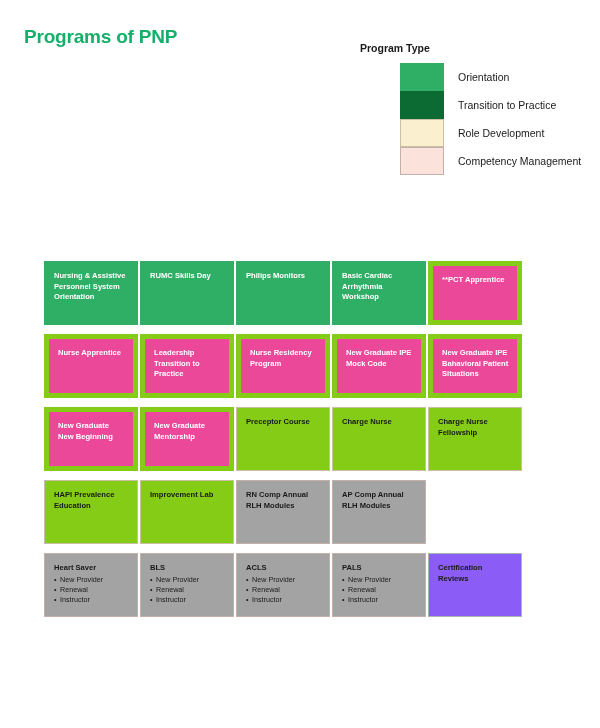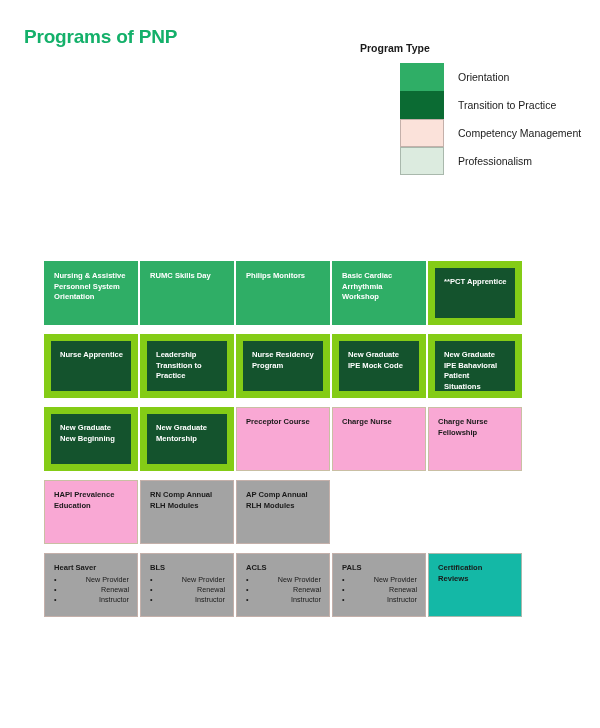--- a/index.html
+++ b/index.html
@@ -61,60 +61,60 @@
     font-size:7.6px;font-weight:bold;
     line-height:10.5px;
     margin:0;
     word-wrap:break-word;
   }
   .cell-list{
     margin:1px 0 0 0;padding:0;list-style:none;
   }
   .cell-list li{
     font-size:7.2px;line-height:10px;
-    position:relative;padding-left:6px;text-align:right;
+    position:relative;padding-left:6px;
   }
   .cell-list li:before{
     content:"\2022";
     position:absolute;left:0;top:0;
     font-size:7.2px;
   }
   
   .c-orientation{background:#2FAE66;color:#ffffff;border:1px solid #2FAE66;}
-  .c-transition{background:#14532d;color:#ffffff;border:7px solid #84cc16;}
-  .c-role{background:#f9a8d4;color:#1a1a1a;border:1px solid #c9bfa3;}
+  .c-transition{background:#ec4899;color:#ffffff;border:5px solid #84cc16;}
+  .c-role{background:#84cc16;color:#1a1a1a;border:1px solid #c9bfa3;}
   .c-competency{background:#a3a3a3;color:#1a1a1a;border:1px solid #c4b0aa;}
-  .c-professionalism{background:#14b8a6;color:#1a1a1a;border:1px solid #a9b8ac;}
+  .c-professionalism{background:#8b5cf6;color:#1a1a1a;border:1px solid #a9b8ac;}
 </style>
 </head>
 <body>
 
 <div id="page">
 
   <div class="page-title">Programs of PNP</div>
 
   <div class="legend">
     <div class="legend-title">Program Type</div>
     <div class="legend-items" id="legend-items">
         <div class="legend-row">
           <div class="legend-swatch" style="background: rgb(47, 174, 102); border: 1px solid rgb(47, 174, 102);"></div>
           <div class="legend-label">Orientation</div>
         </div>
         <div class="legend-row">
           <div class="legend-swatch" style="background: rgb(11, 107, 51); border: 1px solid rgb(11, 107, 51);"></div>
           <div class="legend-label">Transition to Practice</div>
         </div>
         <div class="legend-row">
+          <div class="legend-swatch" style="background: rgb(250, 239, 207); border: 1px solid rgb(201, 191, 163);"></div>
+          <div class="legend-label">Role Development</div>
+        </div>
+        <div class="legend-row">
           <div class="legend-swatch" style="background: rgb(251, 226, 218); border: 1px solid rgb(196, 176, 170);"></div>
           <div class="legend-label">Competency Management</div>
         </div>
-        <div class="legend-row">
-          <div class="legend-swatch" style="background: rgb(220, 235, 223); border: 1px solid rgb(169, 184, 172);"></div>
-          <div class="legend-label">Professionalism</div>
-        </div>
       </div>
   </div>
 
   <div class="grid" id="grid">
       <div class="grid-row">
         <div class="cell c-orientation">
           <div class="cell-title">Nursing &amp; Assistive Personnel System Orientation</div>
         </div>
         <div class="cell c-orientation">
           <div class="cell-title">RUMC Skills Day</div>
@@ -159,20 +159,23 @@
         <div class="cell c-role">
           <div class="cell-title">Charge Nurse</div>
         </div>
         <div class="cell c-role">
           <div class="cell-title">Charge Nurse Fellowship</div>
         </div>
       </div>
       <div class="grid-row">
         <div class="cell c-role">
           <div class="cell-title">HAPI Prevalence Education</div>
+        </div>
+        <div class="cell c-role">
+          <div class="cell-title">Improvement Lab</div>
         </div>
         <div class="cell c-competency">
           <div class="cell-title">RN Comp Annual RLH Modules</div>
         </div>
         <div class="cell c-competency">
           <div class="cell-title">AP Comp Annual RLH Modules</div>
         </div>
       </div>
       <div class="grid-row">
         <div class="cell c-competency">

